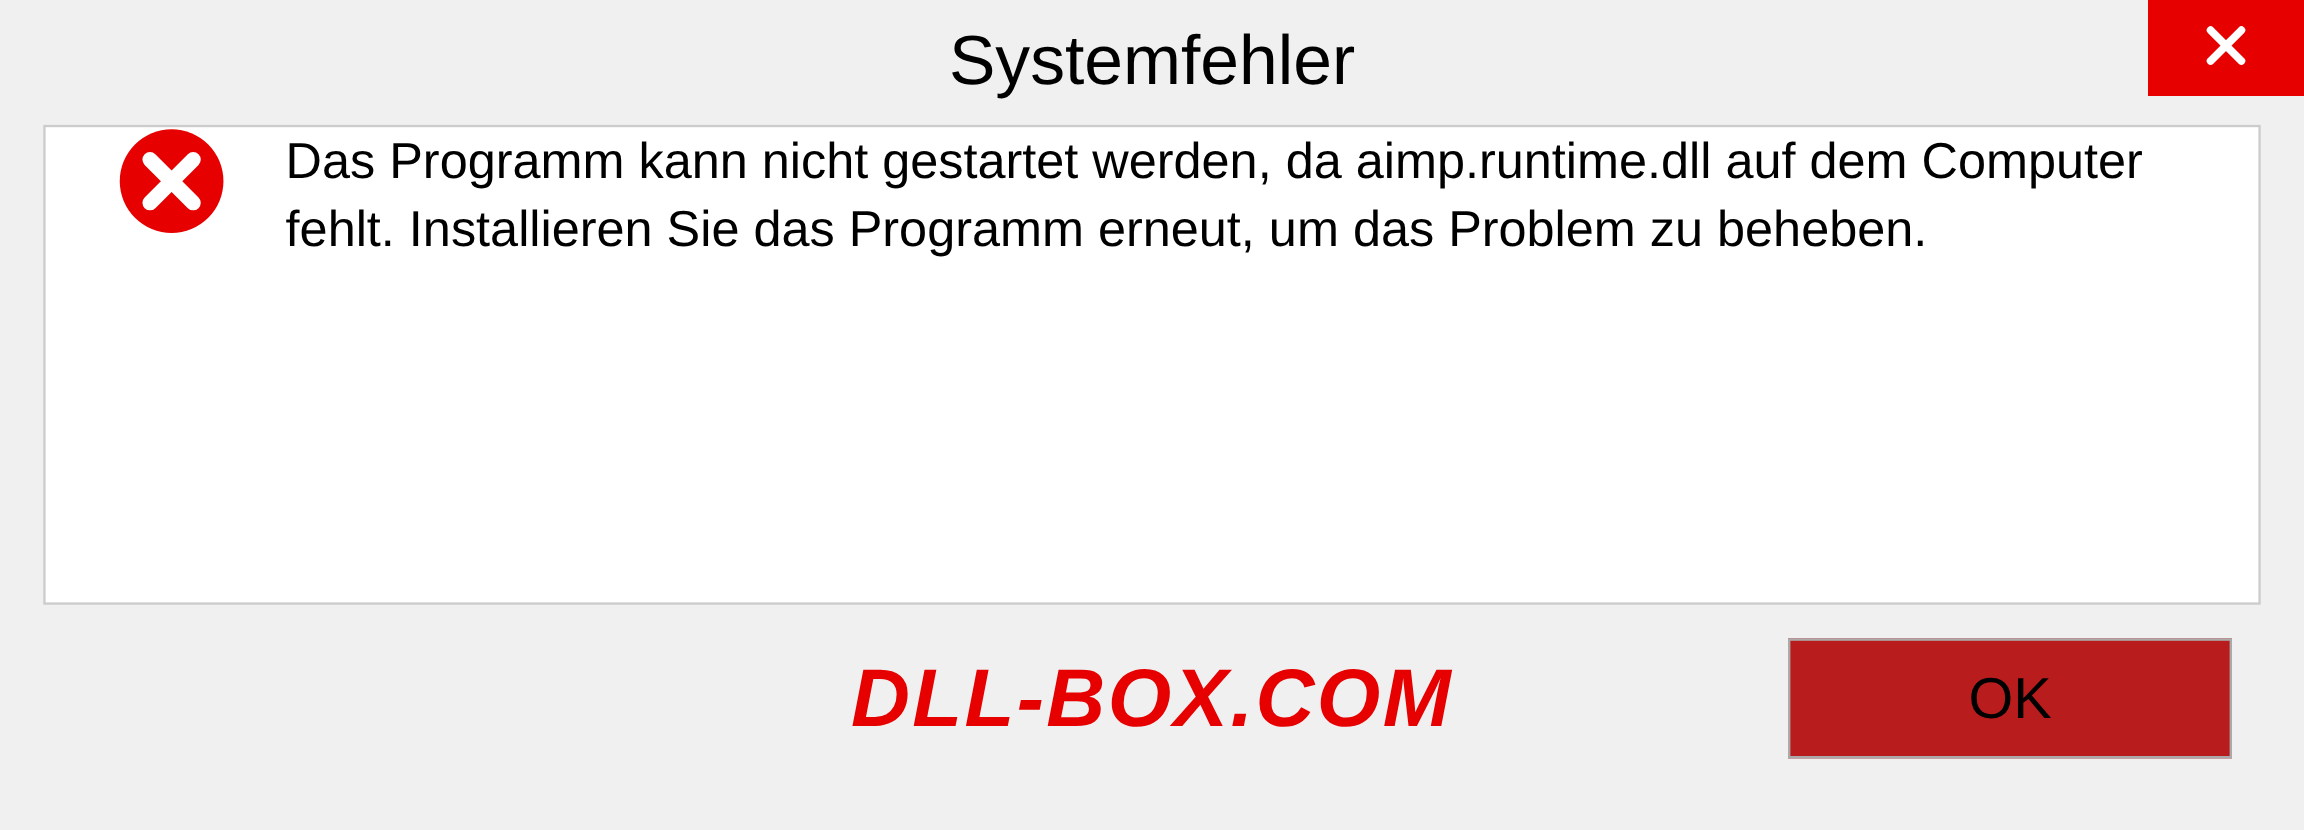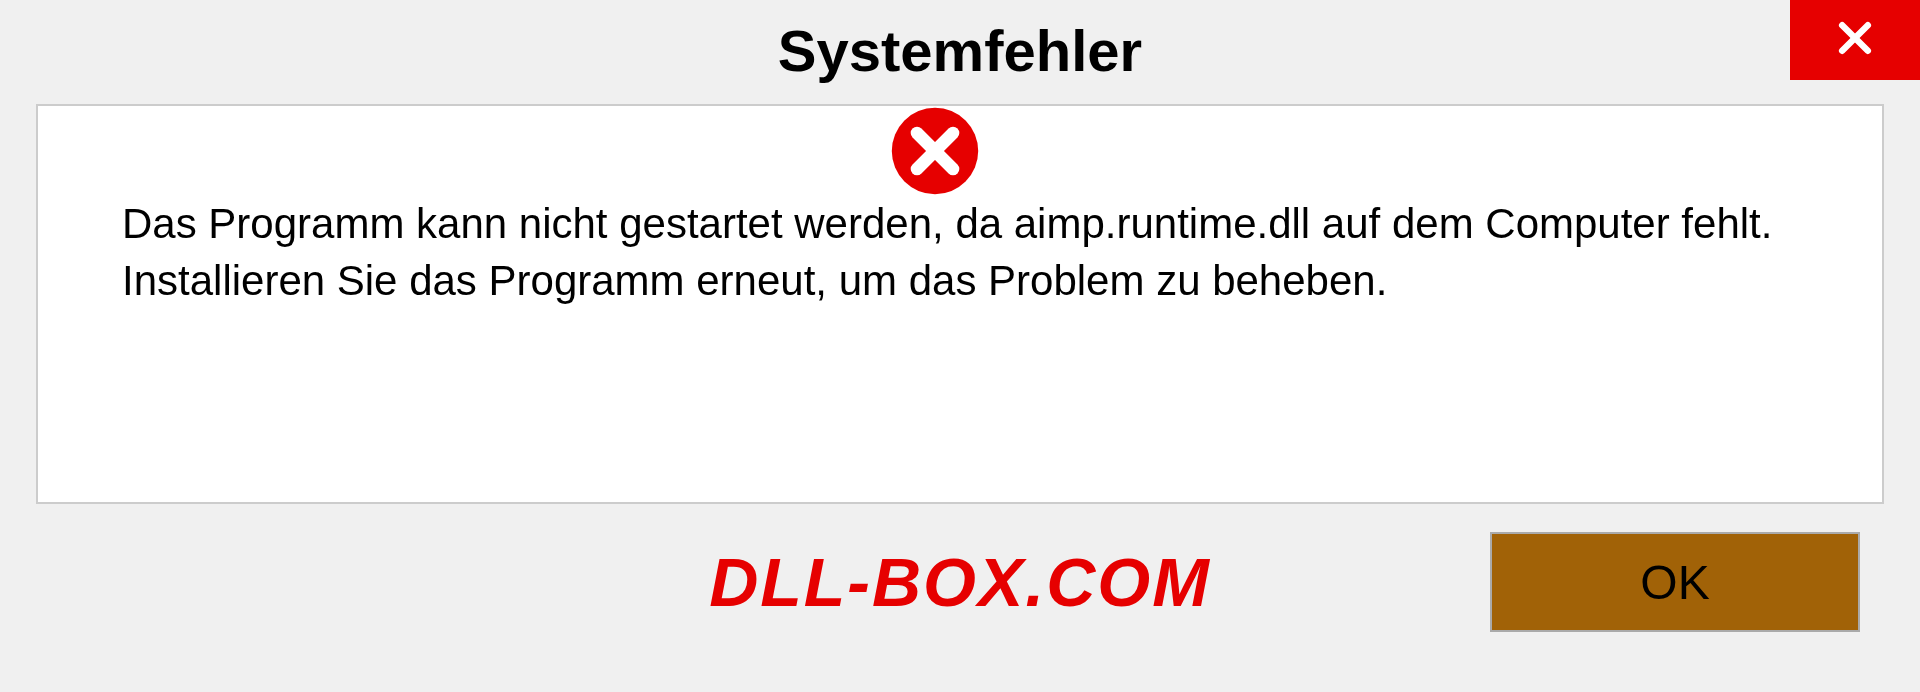--- a/index.html
+++ b/index.html
@@ -22,21 +22,21 @@
       height: 100px;
       display: flex;
       align-items: center;
       justify-content: center;
       position: relative;
     }
     
     .title {
       font-size: 58px;
       color: #000;
-      font-weight: bold;
+      font-weight: normal;
     }
     
     .close-button {
       position: absolute;
       top: 0;
       right: 0;
       width: 130px;
       height: 80px;
       background: #e60000;
       display: flex;
@@ -49,23 +49,21 @@
       width: 44px;
       height: 44px;
     }
     
     .content-box {
       margin: 4px 36px 0 36px;
       background: #ffffff;
       border: 2px solid #ccc;
       height: 400px;
       display: flex;
-      align-items: center;
-      padding: 0 84px;
-      flex-direction: column;
+      padding: 0 60px;
     }
     
     .error-icon {
       flex-shrink: 0;
       width: 90px;
       height: 90px;
       margin-right: 50px;
     }
     
     .message {
@@ -91,21 +89,21 @@
       color: #e60000;
       font-style: italic;
       letter-spacing: 2px;
       font-family: Arial Black, Arial, sans-serif;
       text-align: center;
     }
     
     .ok-button {
       width: 370px;
       height: 100px;
-      background: #a16207;
+      background: #b91c1c;
       border: 2px solid #aaa;
       font-size: 48px;
       color: #000;
       display: flex;
       align-items: center;
       justify-content: center;
       cursor: pointer;
     }
   </style>
 </head>

